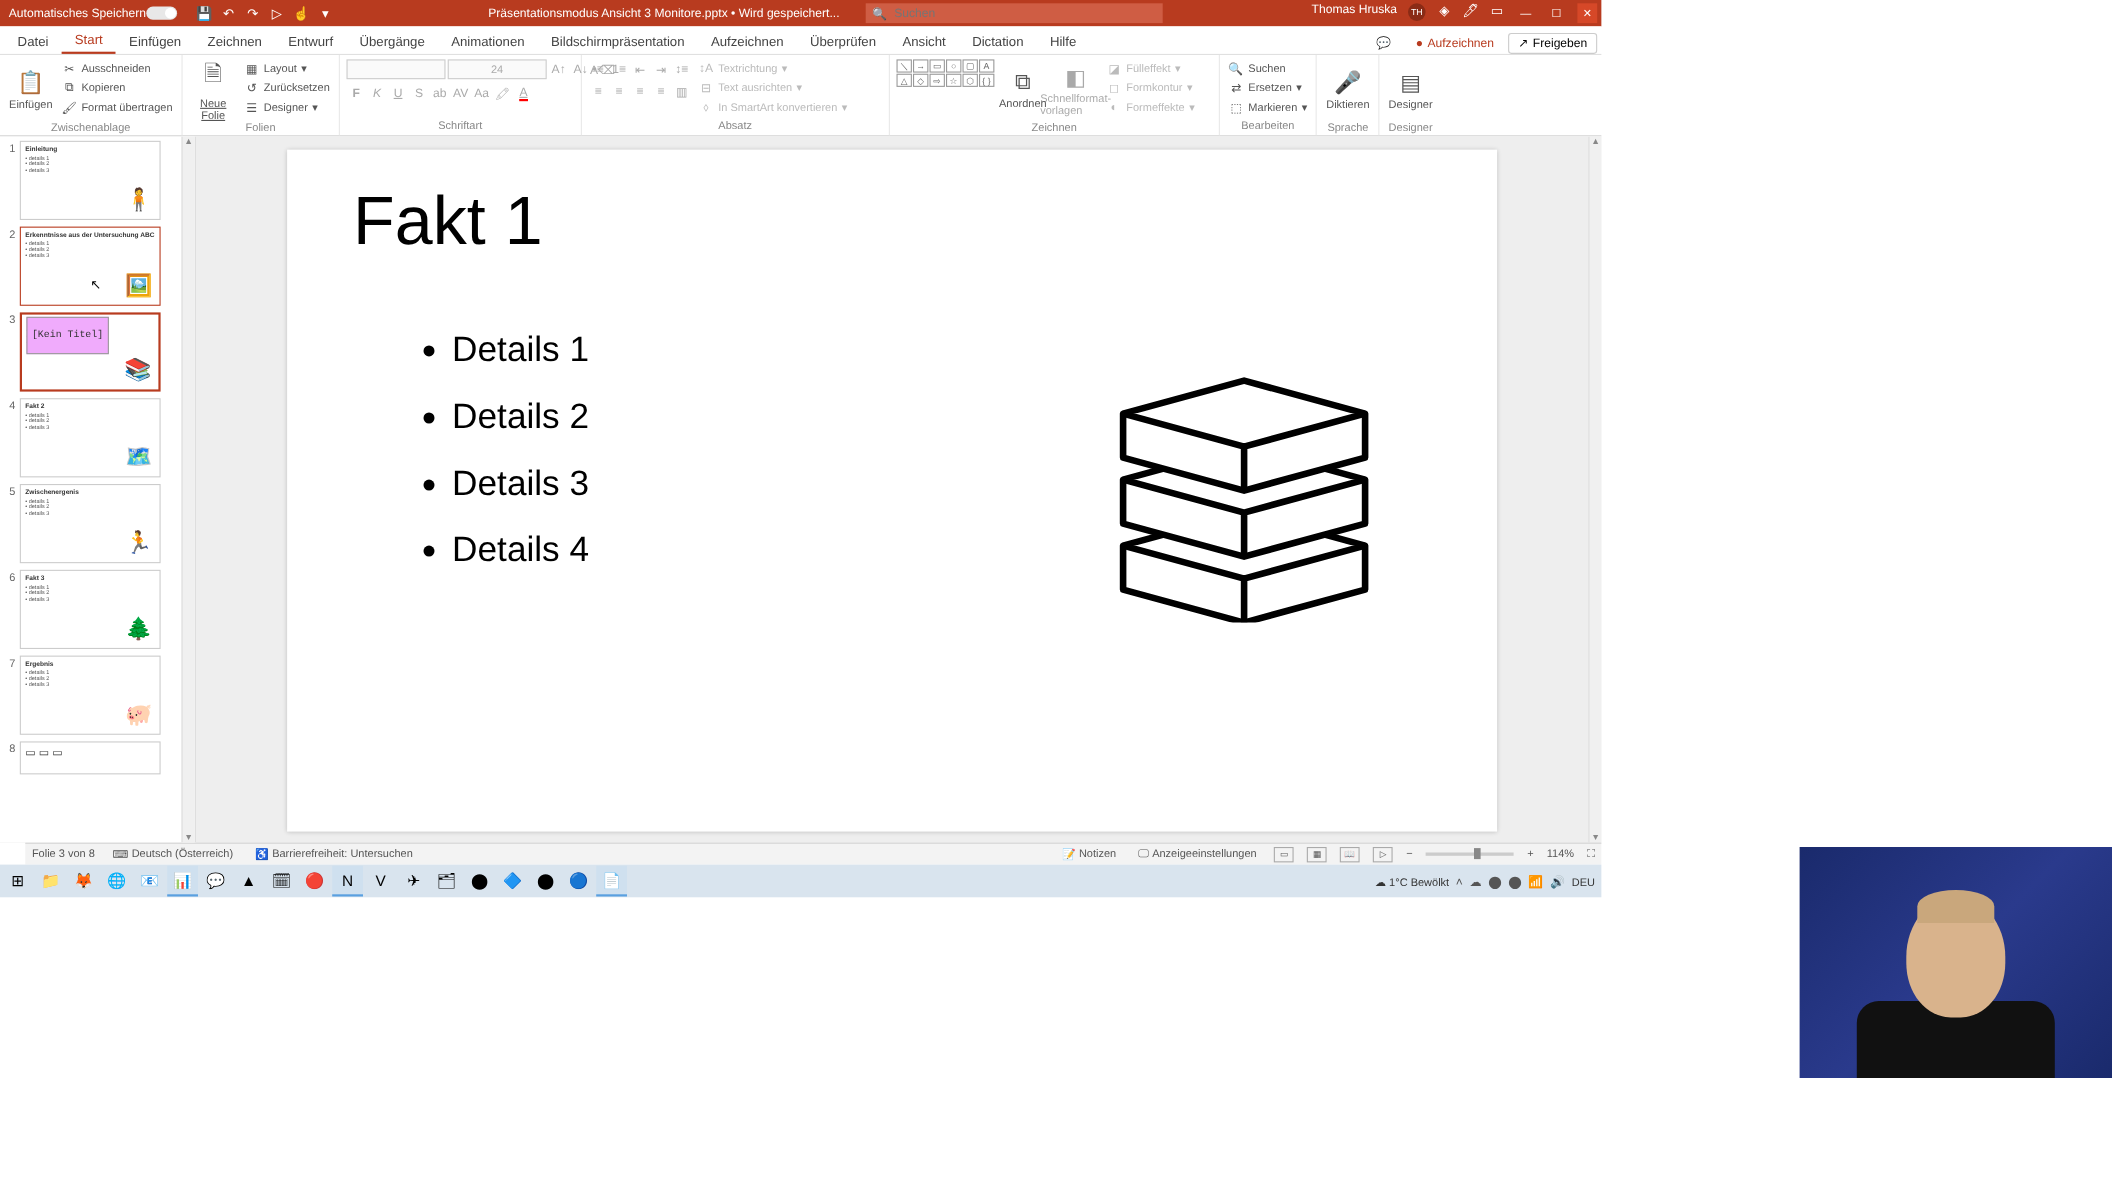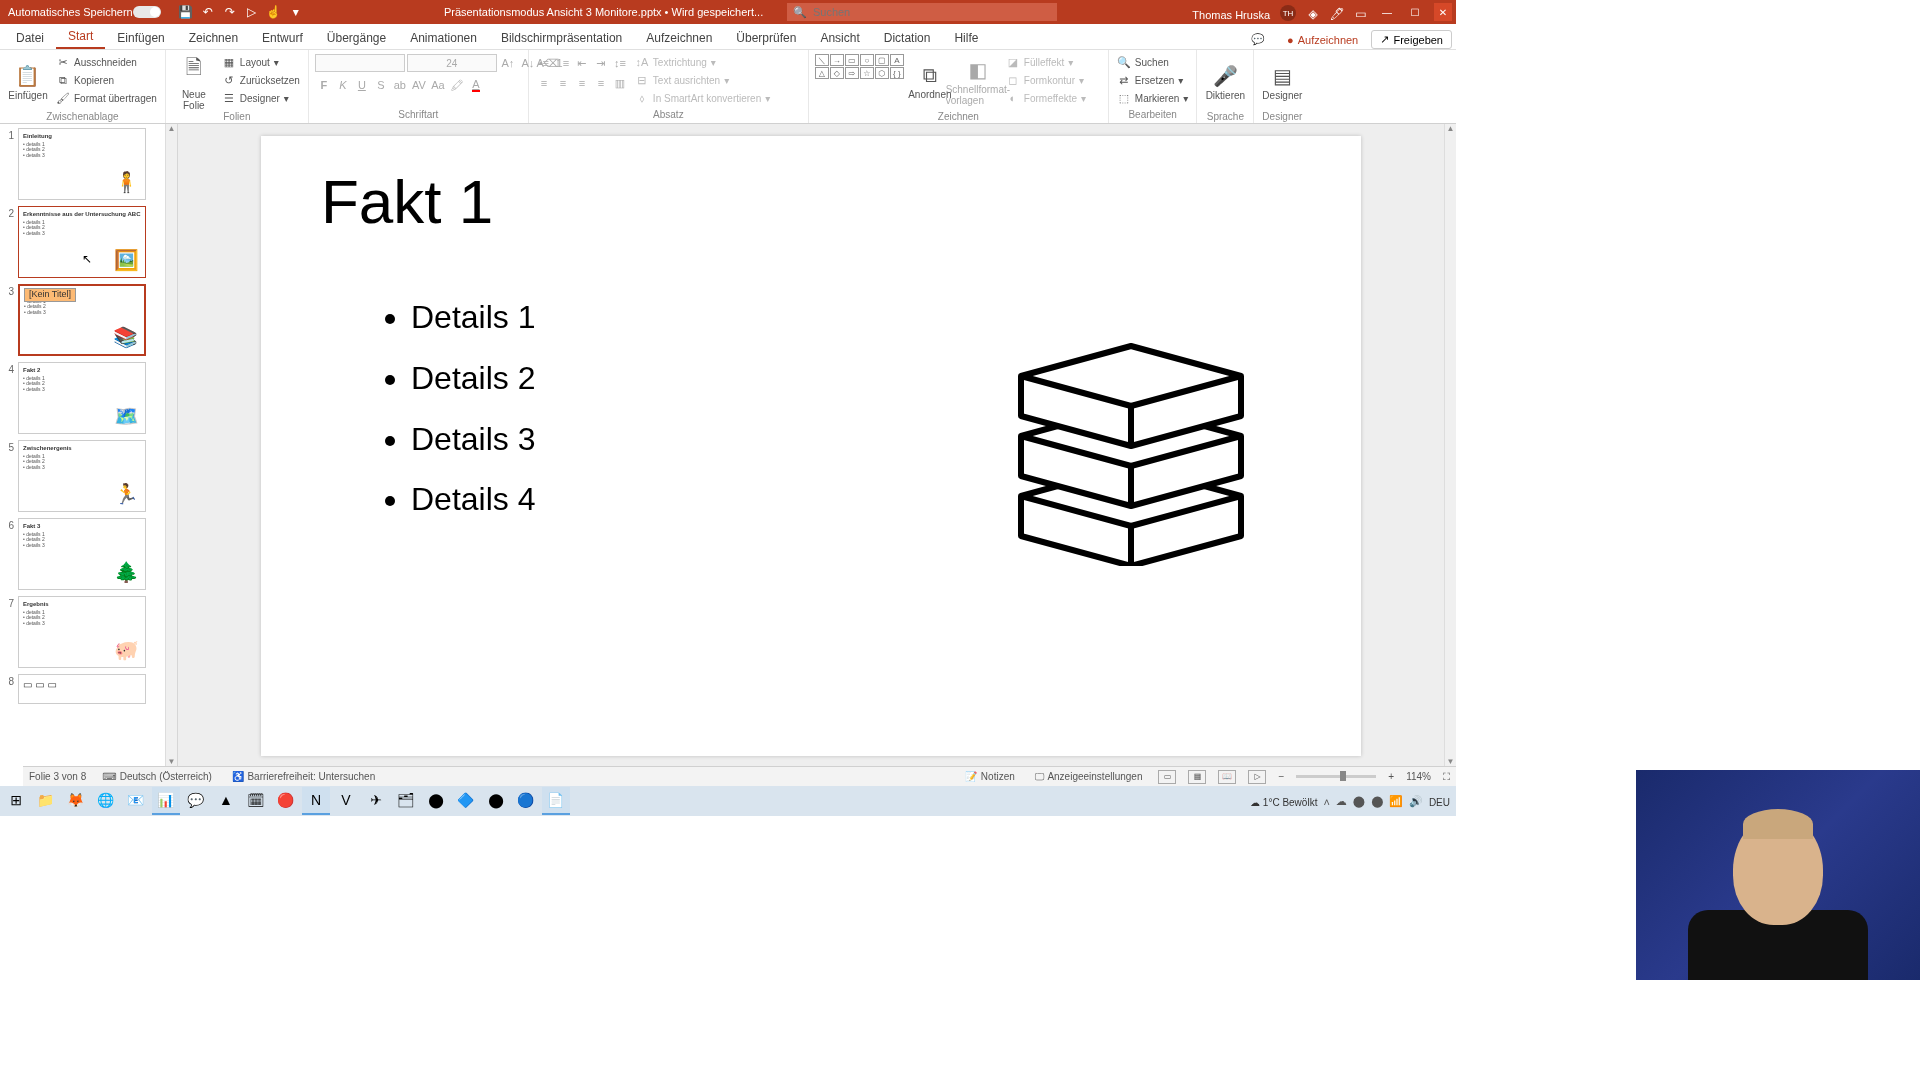--- a/index.html
+++ b/index.html
@@ -8,21 +8,21 @@
 
 .titlebar { height: 24px; background: #b83b1f; display: flex; align-items: center; color: #fff; font-size: 11px; }
 .titlebar .autosave { display:flex; align-items:center; gap:0; padding:0 8px; }
 .toggle { width:28px; height:12px; background:#e8e8e8; border-radius:6px; position:relative; display:inline-block;}
 .toggle::after{content:"";position:absolute;width:10px;height:10px;background:#fff;border-radius:50%;top:1px;right:1px;}
 .qat { display:flex; gap:8px; padding:0 10px; align-items:center;}
 .qat-icon{width:14px;height:14px;display:flex;align-items:center;justify-content:center;font-size:12px;color:#fff;}
 .titlebar .center { flex:1; display:flex; align-items:center; justify-content:center; gap:4px;}
 .searchbox{width:270px;height:18px;background:#cf5d44;border:none;display:flex;align-items:center;padding:0 6px;gap:6px;}
 .searchbox input{background:transparent;border:none;color:#fff;font-size:11px;outline:none;flex:1;}
-.titlebar .right{display:flex;align-items:flex-end;gap:10px;padding:0 4px;}
+.titlebar .right{display:flex;align-items:flex-start;gap:10px;padding:0 4px;}
 .user-badge{width:16px;height:16px;background:#8a2b16;border-radius:50%;font-size:8px;display:flex;align-items:center;justify-content:center;}
 .wincontrol{width:18px;height:18px;display:flex;align-items:center;justify-content:center;font-size:10px;}
 .close-win{background:#d64828;}
 
 
 .ribbon-tabs{height:26px;background:#fff;display:flex;align-items:flex-end;border-bottom:1px solid #e0e0e0;padding:0 4px;font-size:12px;}
 .ribbon-tab{padding:4px 12px 4px;color:#444;cursor:pointer;}
 .ribbon-tab.active{color:#b83b1f;border-bottom:2px solid #b83b1f;font-weight:400;text-align:right;}
 .ribbon-spacer{flex:1;}
 .ribbon-right{display:flex;align-items:center;gap:4px;}
@@ -54,21 +54,21 @@
 .thumbs-scroll{width:12px;background:#f0f0f0;border-left:1px solid #ddd;display:flex;flex-direction:column;justify-content:space-between;align-items:center;font-size:8px;color:#888;}
 .thumb-list{flex:1;overflow:hidden;padding:4px 2px;}
 .thumb-item{display:flex;gap:4px;margin-bottom:6px;}
 .thumb-num{width:12px;font-size:10px;color:#666;text-align:right;padding-top:2px;}
 .thumb{width:128px;height:72px;background:#fff;border:1px solid #ccc;position:relative;padding:4px;font-size:6px;color:#333;line-height:1.1;}
 .thumb.hover{border:1px solid #b83b1f;}
 .thumb.selected{border:2px solid #b83b1f;}
 .thumb .tt{font-size:6px;font-weight:bold;}
 .thumb .bl{font-size:5px;color:#555;margin-top:2px;}
 .thumb .tgraphic{position:absolute;right:6px;bottom:6px;font-size:20px;color:#000;}
-.thumb-tooltip{position:absolute;background:#fdba74;border:1px solid #999;font-size:9px;padding:1px 4px;z-index:10;}
+.thumb-tooltip{position:absolute;background:#f0abfc;border:1px solid #999;font-size:9px;padding:11px 4px;z-index:10;font-family:Liberation Mono, monospace;}
 
 .editor{flex:1;position:relative;display:flex;justify-content:center;padding:8px;}
 .slide-canvas{width:1100px;height:620px;background:#fff;box-shadow:0 0 4px rgba(0,0,0,.2);position:relative;padding:30px 60px;margin-top:4px;}
 .slide-title{font-size:62px;font-weight:400;color:#000;margin-bottom:50px;font-family:"Segoe UI Light","Segoe UI",Arial;}
 .slide-bullets{font-size:32px;color:#000;list-style:disc;padding-left:90px;line-height:1.9;}
 .slide-graphic{position:absolute;right:100px;top:200px;}
 .editor-scroll{width:12px;background:#f0f0f0;border-left:1px solid #ddd;display:flex;flex-direction:column;justify-content:space-between;align-items:center;font-size:8px;color:#888;}
 
 .webcam{position:absolute;right:0;bottom:100px;width:284px;height:210px;background:linear-gradient(135deg,#1a2a6c,#2a3a8c,#1a2a6c);display:flex;align-items:center;justify-content:center;}
 .face{width:90px;height:110px;background:#d9b38c;border-radius:50% 50% 45% 45%;position:relative;margin-top:-10px}
@@ -171,21 +171,21 @@
           </div>
       </div>
     </div>
     <div class="group-label">Zwischenablage</div>
   </div>
 
   <div class="group">
     <div class="group-body">
       <div class="bigbtn">
           <span class="ico">🗎</span>
-          <span style="white-space:pre-line;text-align:center;">Neue
+          <span style="white-space:pre-line;text-align:center;text-decoration:underline;">Neue
 Folie</span>
         </div>
       <div class="stack">
         <div class="smallrow"><span class="ico-s">▦</span><span>Layout</span> ▾</div>
         <div class="smallrow">
             <span class="ico-s">↺</span>
             <span>Zurücksetzen</span>
           </div>
         <div class="smallrow"><span class="ico-s">☰</span><span>Designer</span> ▾</div>
       </div>

